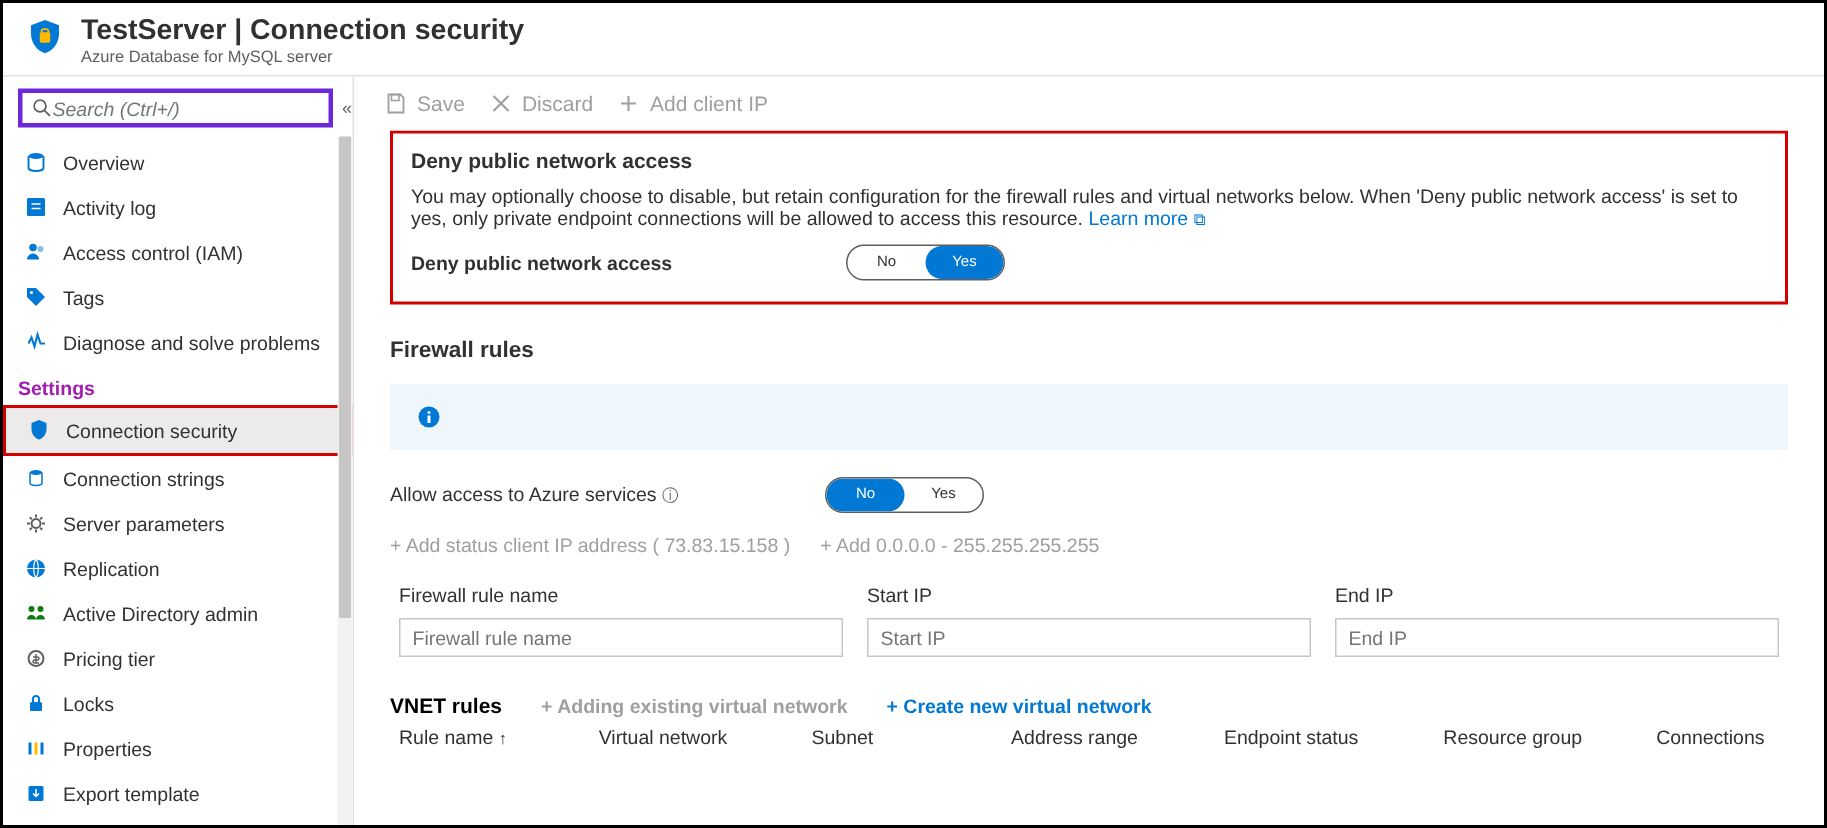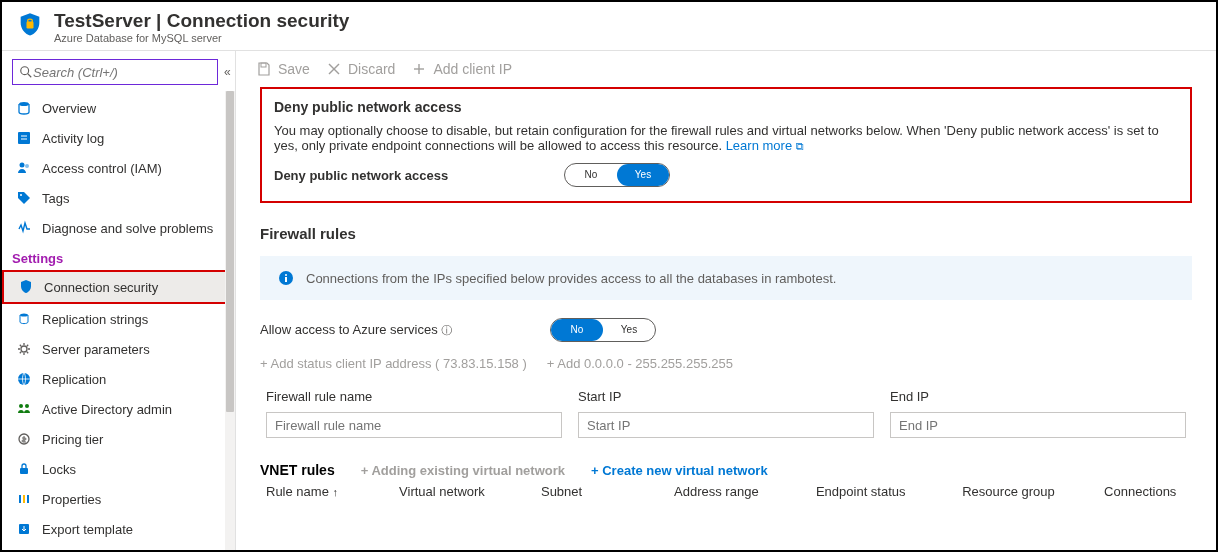--- a/index.html
+++ b/index.html
@@ -5,21 +5,21 @@
   * { box-sizing: border-box; margin: 0; padding: 0; font-family: "Segoe UI", -apple-system, sans-serif; }
   body { width: 1218px; height: 552px; border: 2px solid #000; display: flex; flex-direction: column; overflow: hidden; background: #fff; }
   .header { display: flex; align-items: center; padding: 8px 14px 6px; border-bottom: 1px solid #e1e1e1; }
   .header-shield { margin-right: 10px; }
   .header-titles { display: flex; flex-direction: column; }
   .header-title { font-size: 19px; font-weight: 600; color: #323130; }
   .header-sub { font-size: 11px; color: #605e5c; }
   .body { flex: 1; display: flex; overflow: hidden; }
   .sidebar { width: 234px; border-right: 1px solid #e1e1e1; position: relative; display: flex; flex-direction: column; overflow: hidden; }
   .searchbar { display: flex; align-items: center; padding: 8px 10px; gap: 6px; }
-  .search-input-wrap { flex: 1; display: flex; align-items: center; border: 1px solid #6d28d9; height: 26px; padding: 0 6px; justify-content: space-between; }
+  .search-input-wrap { flex: 1; display: flex; align-items: center; border: 3px solid #6d28d9; height: 26px; padding: 0 6px; justify-content: space-between; }
   .search-input-wrap svg { flex-shrink: 0; }
   .search-input { border: none; outline: none; font-size: 13px; flex: 1; font-style: italic; color: #605e5c; }
   .collapse { font-size: 12px; color: #605e5c; cursor: pointer; }
   .nav { flex: 1; overflow-y: auto; }
   .nav-item { display: flex; align-items: center; gap: 10px; padding: 7px 14px; font-size: 13px; color: #323130; cursor: pointer; }
   .nav-item.selected { background: #edebe9; }
   .nav-icon { width: 16px; height: 16px; display: flex; align-items: center; justify-content: center; flex-shrink:0; }
   .nav-group { font-size: 13px; font-weight: 600; color: #a21caf; padding: 8px 10px 4px; }
   .highlight-red { border: 2px solid #d40000; }
   .scrollbar-track { position: absolute; right: 0; top: 40px; bottom: 0; width: 10px; background: #f3f2f1; }
@@ -143,21 +143,21 @@
             <span>Connection security</span>
           </div>
       </div>
       <div class="nav-item">
           <span class="nav-icon">
             <svg width="16" height="16" viewBox="0 0 16 16">
               <ellipse cx="8" cy="4" rx="4" ry="1.6" fill="#0078d4"></ellipse>
               <path d="M4 4v7c0 .9 1.8 1.6 4 1.6s4-.7 4-1.6V4" fill="none" stroke="#0078d4"></path>
             </svg>
           </span>
-          <span>Replication strings</span>
+          <span>Connection strings</span>
         </div>
       <div class="nav-item">
           <span class="nav-icon">
             <svg width="16" height="16" viewBox="0 0 16 16">
               <circle cx="8" cy="8" r="3" fill="none" stroke="#605e5c" stroke-width="1.3"></circle>
               <path d="M8 2v2M8 12v2M2 8h2M12 8h2M3.8 3.8l1.4 1.4M10.8 10.8l1.4 1.4M3.8 12.2l1.4-1.4M10.8 5.2l1.4-1.4" stroke="#605e5c" stroke-width="1.3"></path>
             </svg>
           </span>
           <span>Server parameters</span>
         </div>
@@ -263,21 +263,20 @@
         </div>
       </div>
 
       <div class="section-h2">Firewall rules</div>
       <div class="info-bar">
         <span class="info-icon-wrap"><svg width="16" height="16" viewBox="0 0 16 16">
               <circle cx="8" cy="8" r="7" fill="#0078d4"></circle>
               <circle cx="8" cy="5" r="1" fill="#fff"></circle>
               <rect x="7" y="7" width="2" height="5" fill="#fff"></rect>
             </svg></span>
-        <span>Connections from the IPs specified below provides access to all the databases in rambotest.</span>
       </div>
       <div class="setting-row" style="margin-bottom:14px">
         <div class="setting-label normal"><span>Allow access to Azure services</span> <span style="font-size:11px;color:#605e5c">ⓘ</span></div>
         <div class="toggle">
           <span class="on">No</span>
           <span>Yes</span>
         </div>
       </div>
       <div class="disabled-links">
         <span>+ Add status client IP address ( 73.83.15.158 )</span>

